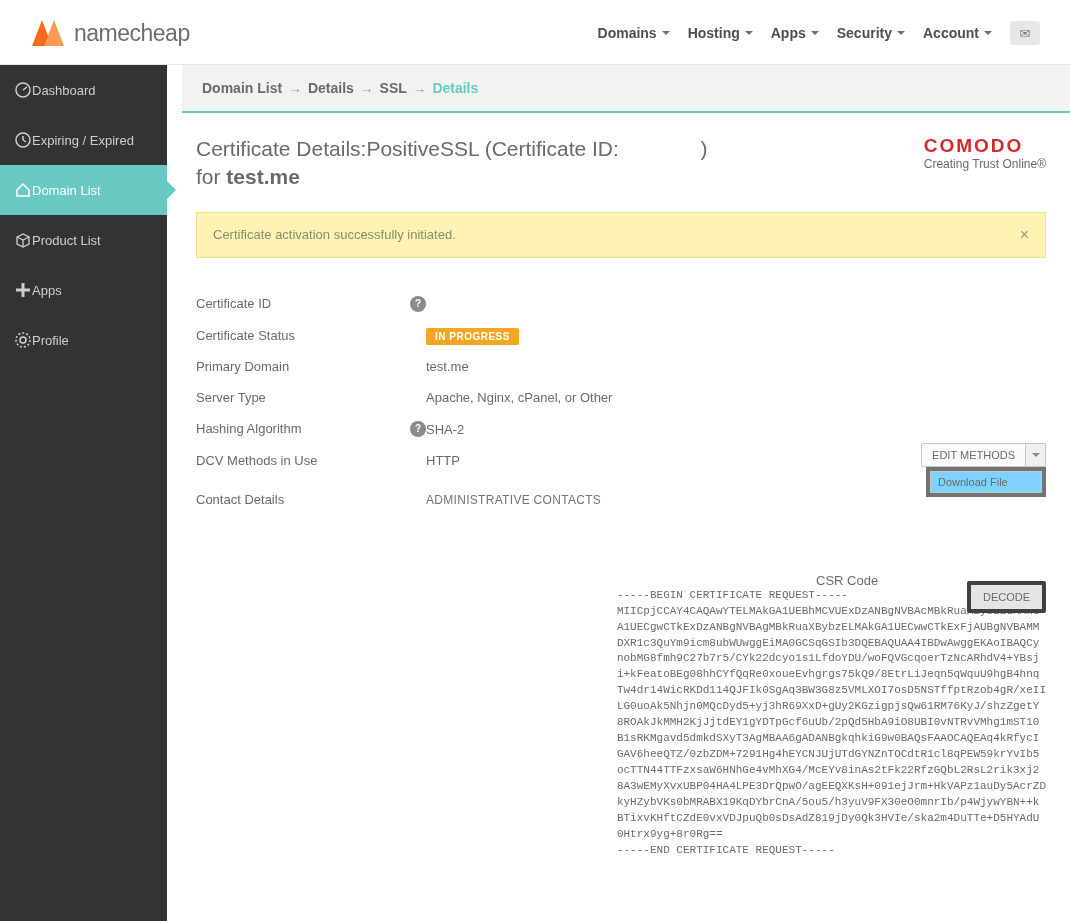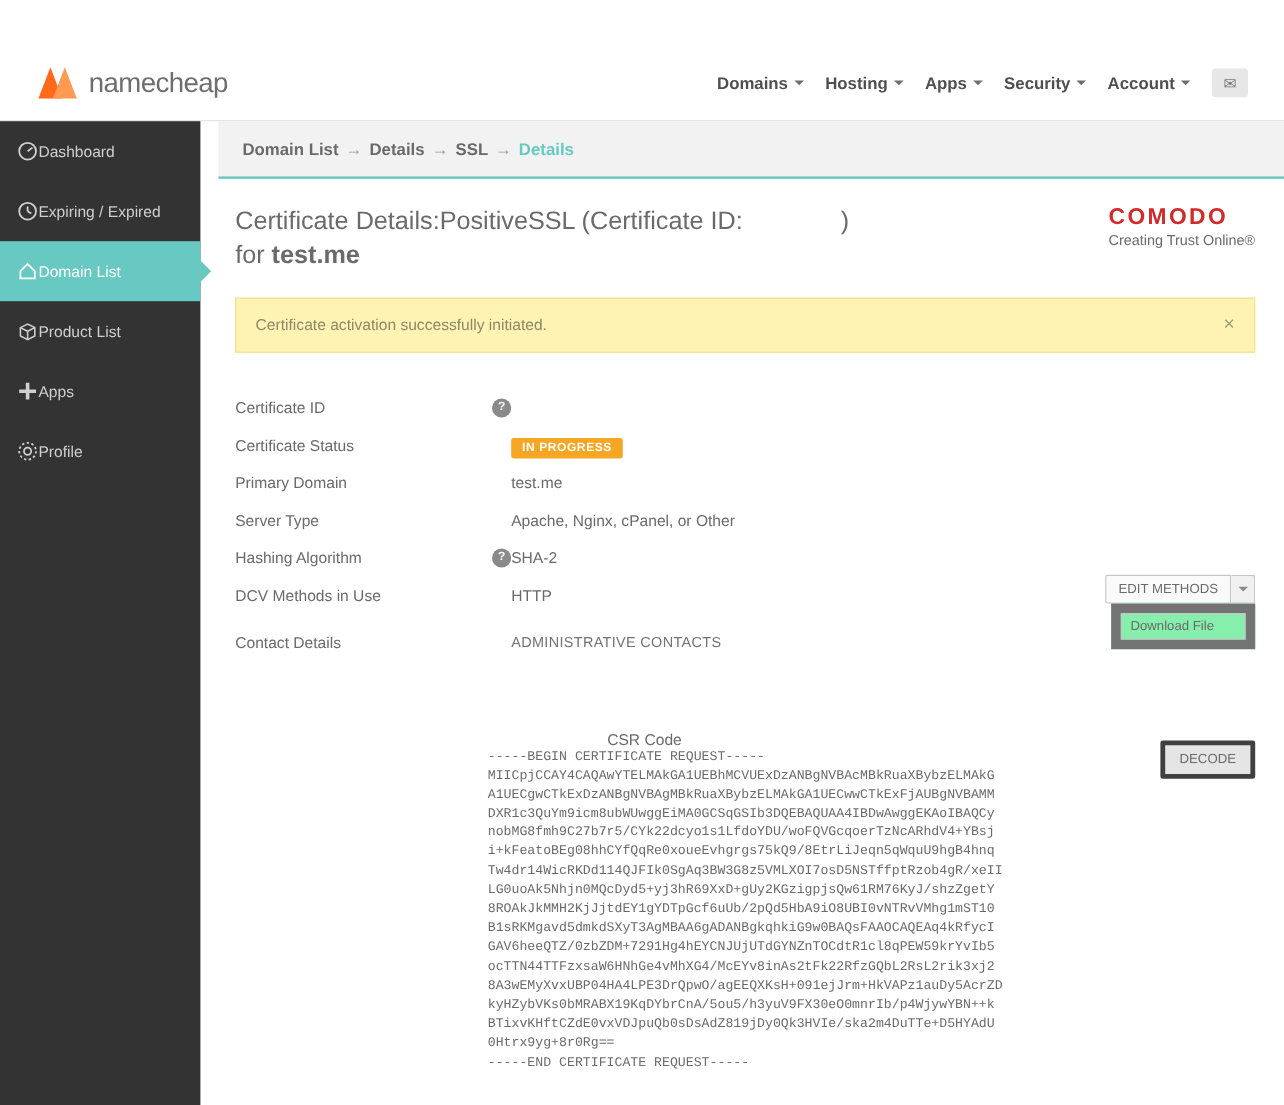--- a/index.html
+++ b/index.html
@@ -1,20 +1,20 @@
 <!DOCTYPE html>
 <html><head>
 <meta charset="utf-8">
 <style>
 * { margin: 0; padding: 0; box-sizing: border-box; }
 body { font-family: Arial, Helvetica, sans-serif; font-size: 13px; color: #4b4b4b; background: #fff; }
 .wrap { width: 1070px; }
 
 
-.header { display: flex; align-items: center; padding: 18px 30px 16px 30px; border-bottom: 1px solid #e5e5e5; margin-top: 36px; }
+.header { display: flex; align-items: center; padding: 18px 30px 16px 30px; border-bottom: 1px solid #e5e5e5; }
 .logo { display: flex; align-items: center; gap: 8px; }
 .logo-mark { display: inline-flex; }
 .logo-text { font-size: 23px; color: #6e6e6e; font-weight: 400; letter-spacing: -0.5px; }
 .nav { margin-left: auto; display: flex; align-items: center; gap: 18px; }
 .nav-item { display: inline-flex; align-items: center; gap: 5px; color: #4f4f4f; font-weight: 600; font-size: 14px; cursor: pointer; }
 .caret { width: 0; height: 0; border-left: 4px solid transparent; border-right: 4px solid transparent; border-top: 4px solid #6e6e6e; }
 .mail-btn { width: 30px; height: 24px; background: #e7e7e7; border-radius: 3px; display: inline-flex; align-items: center; justify-content: center; color: #7a7a7a; font-size: 13px; }
 
 
 .layout { display: flex; }
@@ -37,33 +37,33 @@
 .title-text { font-size: 21px; color: #6a6a6a; font-weight: 400; line-height: 1.35; }
 .title-text b { font-weight: 700; color: #6a6a6a; }
 .comodo { margin-left: auto; text-align: left; }
 .comodo-brand { color: #d22a2a; font-weight: 800; font-size: 19px; letter-spacing: 2px; }
 .comodo-tag { color: #6a6a6a; font-size: 12px; }
 
 .alert { background: #fff3b3; border: 1px solid #f2e28e; padding: 13px 16px; margin-top: 20px; color: #8a8a6a; font-size: 13px; display: flex; align-items: center; }
 .alert .close { margin-left: auto; color: #9a9a7a; font-size: 16px; cursor: pointer; }
 
 .fields { margin-top: 30px; }
-.field-row { display: flex; align-items: center; padding: 8px 0; }
+.field-row { display: flex; align-items: flex-end; padding: 8px 0; }
 .field-label { width: 230px; color: #6a6a6a; font-size: 13px; display: flex; align-items: center; gap: 8px; }
 .help-icon { width: 16px; height: 16px; border-radius: 50%; background: #8a8a8a; color: #fff; font-size: 10px; display: inline-flex; align-items: center; justify-content: center; font-weight: bold; }
 .field-value { color: #6a6a6a; font-size: 13px; flex: 1; }
 .badge { background: #f5a623; color: #fff; font-size: 10px; font-weight: 700; padding: 3px 9px; border-radius: 2px; letter-spacing: 0.5px; }
 
 .dcv-row { position: relative; }
 .edit-methods { position: absolute; right: 0; top: -2px; padding-left: 13px; }
 .edit-btn { display: flex; }
 .edit-main { border: 1px solid #c7c7c7; background: #fafafa; color: #6a6a6a; font-size: 11px; padding: 5px 10px; border-radius: 2px 0 0 2px; cursor: pointer; }
 .edit-caret { border: 1px solid #c7c7c7; border-left: none; background: #f0f0f0; width: 20px; display: inline-flex; align-items: center; justify-content: center; border-radius: 0 2px 2px 0; cursor: pointer; }
 .edit-caret .caret { border-top-color: #8a8a8a; }
-.download-pop { position: absolute; right: 0; top: 24px; width: 120px; border: 8px solid #737373; background: #86efac; }
+.download-pop { position: absolute; right: 0; top: 24px; width: 120px; border: 4px solid #737373; background: #7dd3fc; }
 .download-inner { border: 1px solid #c7c7c7; padding: 4px 7px; font-size: 11px; color: #6a6a6a; cursor: pointer; }
 
 .contacts-hdr { font-size: 12px; color: #737373; letter-spacing: 0.3px; }
 .decode-btn { position: absolute; right: 0; top: 16px; border: 4px solid #404040; background: #e5e5e5; color: #6a6a6a; font-size: 11px; padding: 6px 12px; border-radius: 2px; cursor: pointer; }
 
 .csr-row { margin-top: 50px; position: relative; flex-direction: column; }
 .csr-code { font-family: "Courier New", monospace; font-size: 11px; color: #6a6a6a; line-height: 1.45; white-space: pre; }
 
 .done-row { text-align: center; margin-top: 60px; }
 .done-btn { background: #e44a2f; color: #fff; font-weight: 700; font-size: 14px; border: none; padding: 11px 22px; border-radius: 3px; cursor: pointer; }

